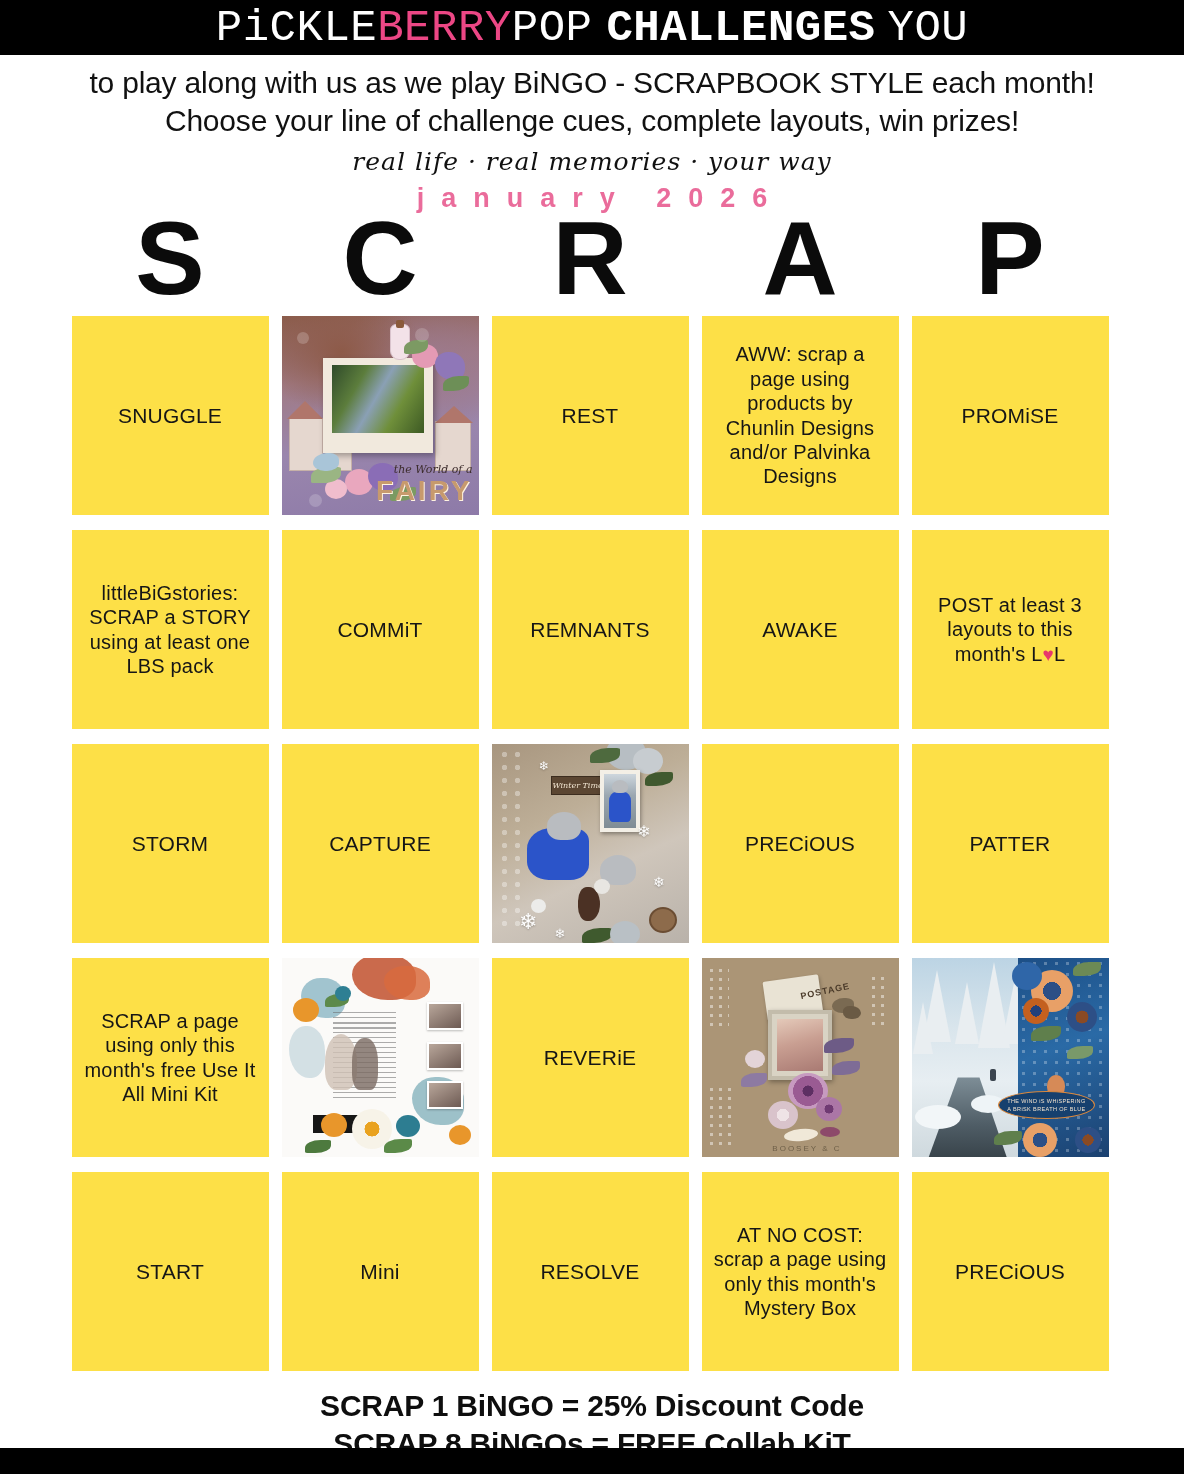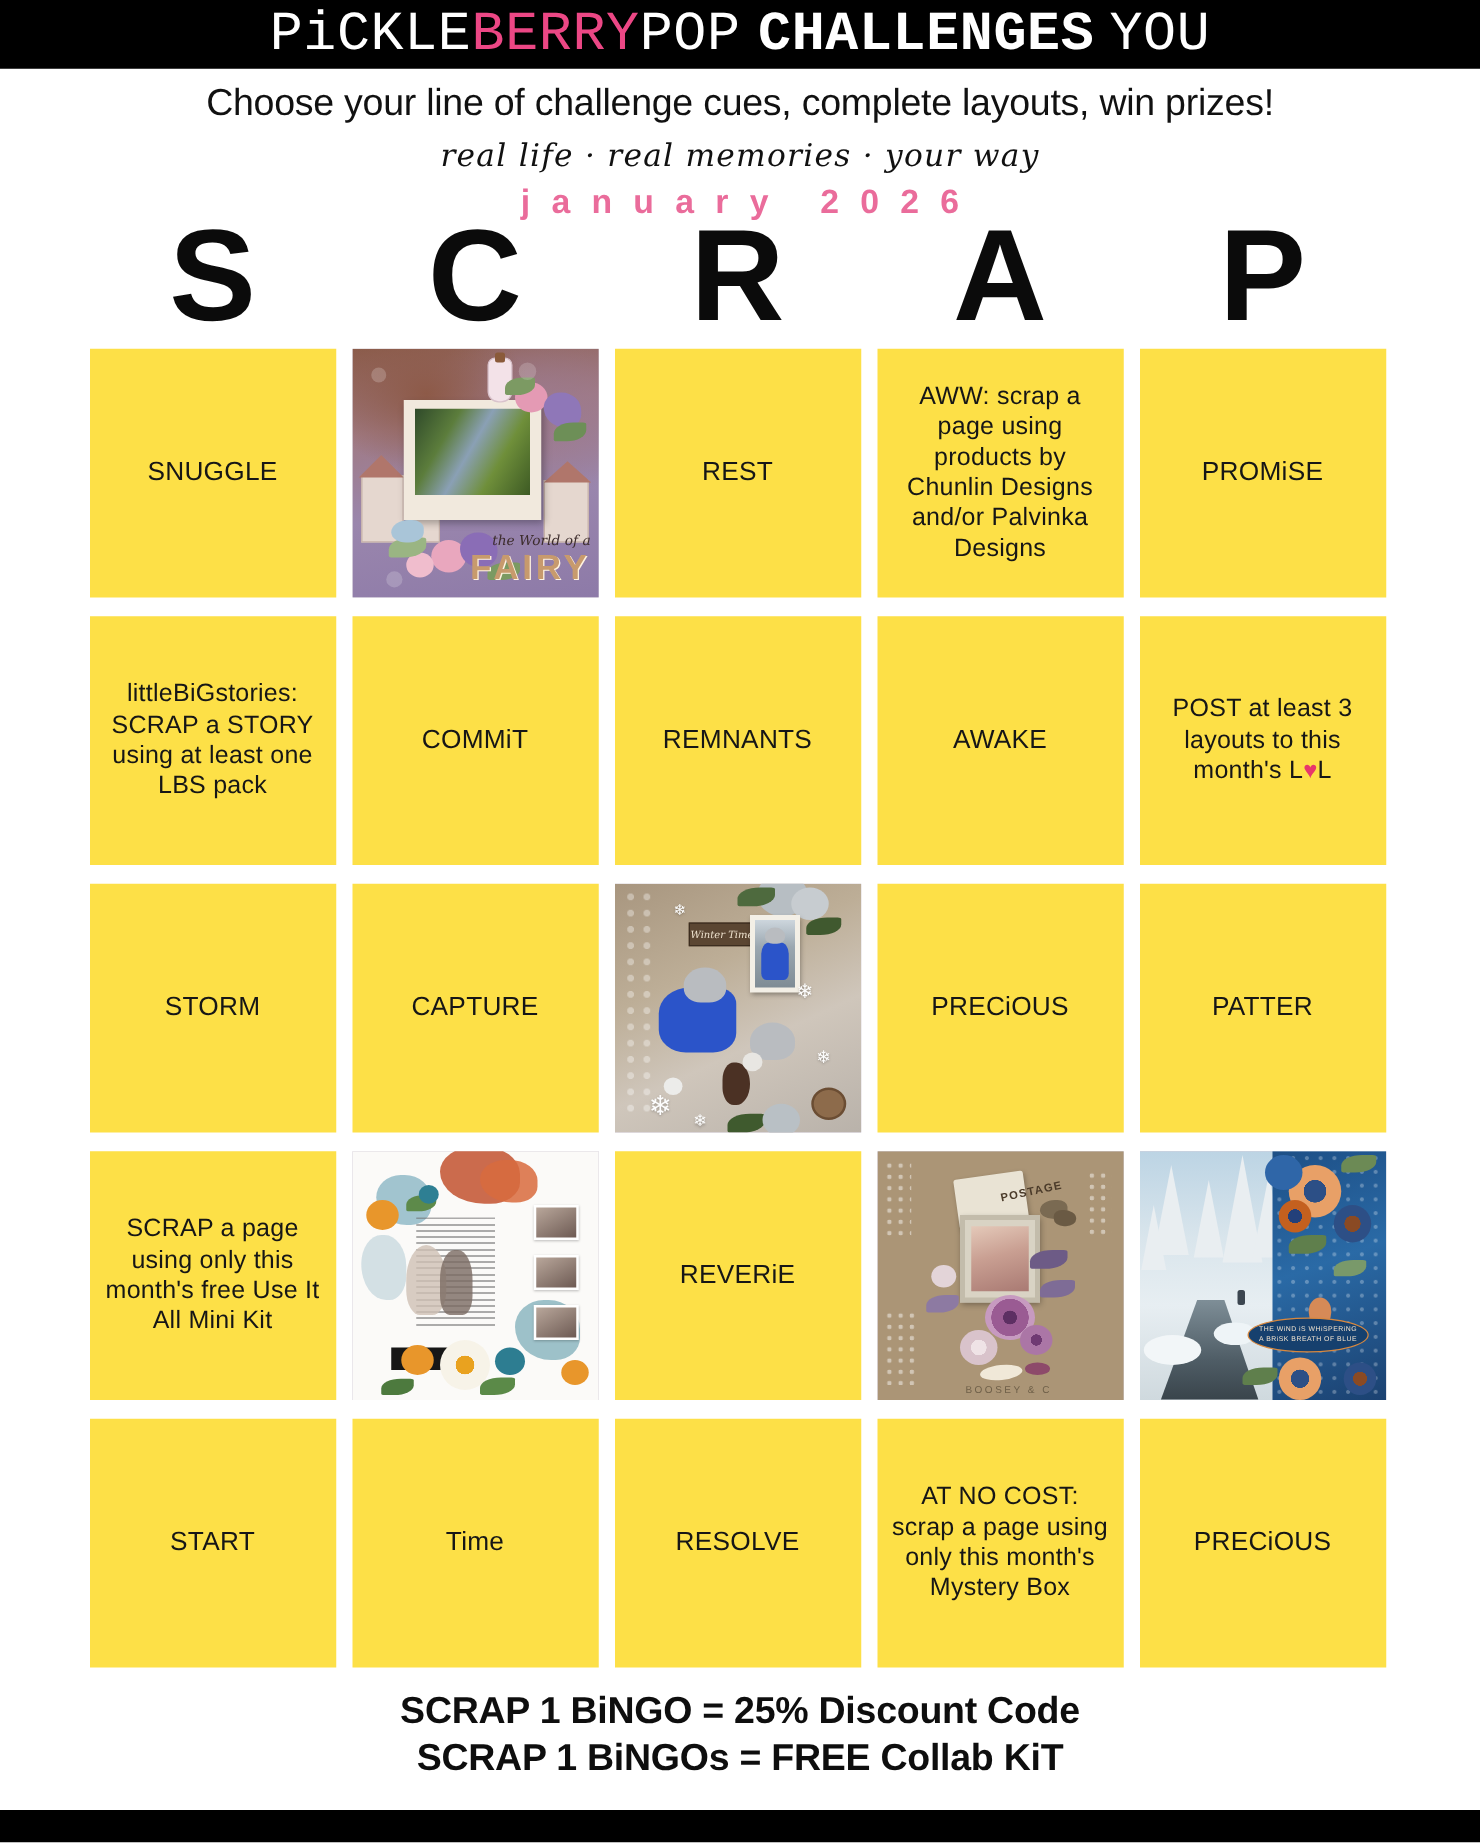--- a/index.html
+++ b/index.html
@@ -316,20 +316,21 @@
   <div class="brandline">
     <span class="brand-pickle">PiCKLE</span>
       <span class="brand-berry">BERRY</span>
       <span class="brand-pop">POP</span>
     <span class="brand-chal">CHALLENGES</span>
     <span class="brand-you">YOU</span>
   </div>
 </div>
 
 <div class="subhead">
+  <div class="line">to play along with us as we play BiNGO - SCRAPBOOK STYLE each month!</div>
   <div class="line">Choose your line of challenge cues, complete layouts, win prizes!</div>
   <div class="tagline">real life · real memories · your way</div>
 </div>
 
 <div class="monthrow">
   <span class="monthlabel">january 2026</span>
 </div>
 
 <div class="letters">
   <div class="letter">S</div>
@@ -569,32 +570,32 @@
       <div class="sunflower" style="right:26%;bottom:0%;width:34px;height:34px;"></div>
       <div class="sunflower" style="right:4%;bottom:2%;width:26px;height:26px;background:radial-gradient(circle,#8a4a24 0 30%,#2d4f86 31% 100%);"></div>
       <div class="leafy" style="right:44%;bottom:6%;width:28px;height:14px;background:#5f7f4c;"></div>
     </div>
   </div>
 
   <div class="cell">
     <div class="txt short">START</div>
   </div>
   <div class="cell">
-    <div class="txt short">Time</div>
+    <div class="txt short">Mini</div>
   </div>
   <div class="cell">
     <div class="txt short">RESOLVE</div>
   </div>
   <div class="cell">
     <div class="txt">AT NO COST: scrap a page using only this month's Mystery Box</div>
   </div>
   <div class="cell">
     <div class="txt short">PRECiOUS</div>
   </div>
 
 </div>
 
 <div class="footer">
   <div class="fline">SCRAP 1 BiNGO = 25% Discount Code</div>
-  <div class="fline">SCRAP 1 BiNGOs = FREE Collab KiT</div>
+  <div class="fline">SCRAP 8 BiNGOs = FREE Collab KiT</div>
 </div>
 
 <div class="bottombar"></div>
 
 </body></html>

